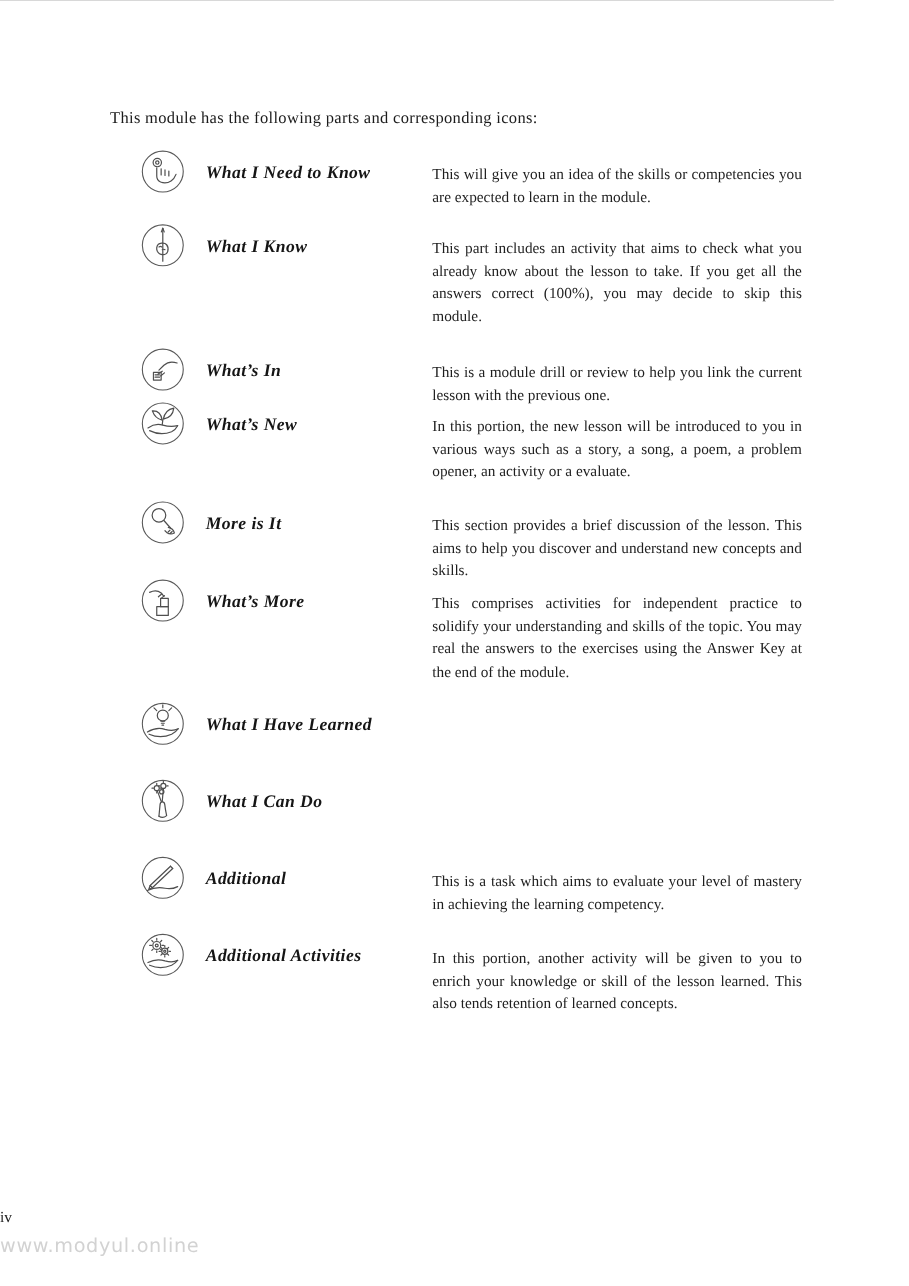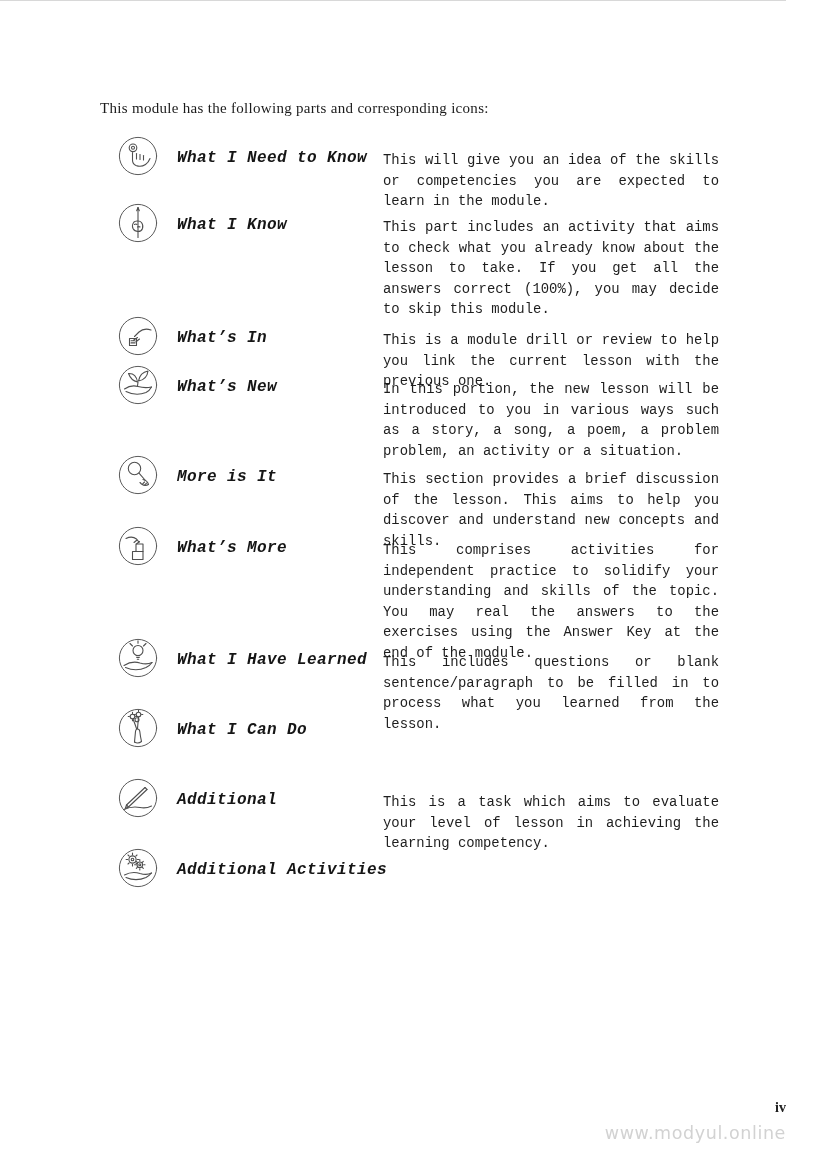--- a/index.html
+++ b/index.html
@@ -4,49 +4,48 @@
 <style>
   html,body{margin:0;padding:0;background:#ffffff;}
   .page{
     position:relative;
     width:758px;height:1169px;
     background:#ffffff;
     font-family:"Liberation Serif",serif;
     color:#1b1b1b;
     overflow:hidden;
     box-shadow:inset 0 1px 0 #d8d8d8;
-    padding-left:28px;
   }
   .intro{
     position:absolute;left:100px;top:100px;
     font-size:15px;letter-spacing:0.3px;
   }
-  .row{position:absolute;left:118px;width:601px;height:40px;font-family:Liberation Mono, monospace;}
+  .row{position:absolute;left:128px;width:601px;height:40px;}
   .icon-wrap{position:absolute;left:0;top:0;width:40px;height:40px;}
   .icon-wrap svg{width:40px;height:40px;display:block;}
   .icon-wrap svg *{stroke:#4f4f4f;stroke-width:1.1;fill:none;stroke-linecap:round;stroke-linejoin:round;}
   .icon-wrap svg .ring{stroke:#5a5a5a;stroke-width:1;}
   .label{
     position:absolute;left:59px;top:13px;
     font-weight:bold;font-style:italic;
     font-size:16px;letter-spacing:0.4px;
     white-space:nowrap;color:#151515;
   }
   .desc{
     position:absolute;left:265px;top:4px;width:336px;
     font-size:13.9px;line-height:20.6px;
     text-align:justify;color:#1e1e1e;margin-top:10px;
   }
   .page-number{
     position:absolute;left:0;right:0;top:1100px;
-    text-align:right;font-size:14px;color:#222;font-weight:bold;
+    text-align:left;font-size:14px;color:#222;
   }
   .watermark{
     position:absolute;left:0;right:0;top:1123px;
-    text-align:right;
+    text-align:left;
     font-family:"DejaVu Sans",sans-serif;
     font-size:17.5px;letter-spacing:0.6px;
     color:#d2d2d2;
   }
 </style>
 </head>
 <body>
 
 <div class="page">
 
@@ -101,21 +100,21 @@
       <svg viewBox="0 0 40 40">
         <circle class="ring" cx="20" cy="20" r="18.6"></circle>
         <path d="M19.5 17 Q13 15.5 10.5 8.5 Q18 8 19.5 17 Z"></path>
         <path d="M20.5 16 Q22 7.5 30 6 Q29 14.5 20.5 16 Z"></path>
         <path d="M20 17 L19.5 21"></path>
         <path d="M6.5 24 Q13 19.5 20 21.5 Q27 23.5 33.5 22"></path>
         <path d="M8 26.5 Q18 31.5 28 27.5 Q31.5 25.8 33.5 22"></path>
       </svg>
     </span>
     <span class="label">What’s New</span>
-    <span class="desc">In this portion, the new lesson will be introduced to you in various ways such as a story, a song, a poem, a problem problem, an activity or a situation.</span>
+    <span class="desc">In this portion, the new lesson will be introduced to you in various ways such as a story, a song, a poem, a problem opener, an activity or a evaluate.</span>
   </div>
 
   <div class="row" style="top:455px">
     <span class="icon-wrap">
       <svg viewBox="0 0 40 40">
         <circle class="ring" cx="20" cy="20" r="18.6"></circle>
         <circle cx="16.5" cy="13.5" r="6.2"></circle>
         <path d="M21 18.2 L27 25"></path>
         <path d="M25 24.5 Q29.5 25.5 30.5 29.5 Q27 31.5 23.5 29 L22 27.5"></path>
         <path d="M26.5 27 L24.7 28.8 M28.5 28.2 L26.8 29.8"></path>
@@ -144,21 +143,20 @@
       <svg viewBox="0 0 40 40">
         <circle class="ring" cx="20" cy="20" r="18.6"></circle>
         <circle cx="20" cy="12.5" r="5"></circle>
         <path d="M18.3 17.6 h3.4 M18.7 19.5 h2.6 M19.3 21.3 h1.4"></path>
         <path d="M12 5.5 L14.5 8 M28 5.5 L25.5 8 M20 2.8 L20 5.3"></path>
         <path d="M6 27.5 Q14 22.5 22 25 Q29 27 34 24.5"></path>
         <path d="M7.5 29.5 Q18 34 28 29.5 Q32 27.5 34 24.5"></path>
       </svg>
     </span>
     <span class="label">What I Have Learned</span>
-    <span class="desc">This includes questions or blank sentence/paragraph to be filled in to process what you learned from the lesson.</span>
   </div>
 
   <div class="row" style="top:708px">
     <span class="icon-wrap">
       <svg viewBox="0 0 40 40">
         <circle class="ring" cx="20" cy="20" r="18.6"></circle>
         <circle cx="14.5" cy="8.5" r="2.3"></circle>
           <circle cx="20.5" cy="6.5" r="2.3"></circle>
           <circle cx="19" cy="11.8" r="2"></circle>
         <path d="M14.5 5.4 v-1.2 M14.5 11.6 v1.2 M11.4 8.5 h-1.2 M17.6 8.5 h1.2"></path>
@@ -175,37 +173,38 @@
     <span class="icon-wrap">
       <svg viewBox="0 0 40 40">
         <circle class="ring" cx="20" cy="20" r="18.6"></circle>
         <path d="M8.5 27 L27 9.5 M10.5 29 L29 11.5"></path>
         <path d="M27 9.5 L29 11.5"></path>
         <path d="M8.5 27 L7.2 30.6 L10.5 29 Z"></path>
         <path d="M6 31.5 Q14 27.8 22 29.5 Q28 30.8 33.5 28"></path>
       </svg>
     </span>
     <span class="label">Additional</span>
-    <span class="desc">This is a task which aims to evaluate your level of lesson in achieving the learning competency.</span>
+    <span class="desc">This is a task which aims to evaluate your level of mastery in achieving the learning competency.</span>
   </div>
 
   <div class="row" style="top:848px">
     <span class="icon-wrap">
       <svg viewBox="0 0 40 40">
         <circle class="ring" cx="20" cy="20" r="18.6"></circle>
         <circle cx="14.5" cy="11.5" r="3.6"></circle>
           <circle cx="14.5" cy="11.5" r="1.3"></circle>
         <path d="M14.5 6.7 v-1.6 M14.5 16.3 v1.6 M9.7 11.5 h-1.6 M19.3 11.5 h1.6 M11.2 8.2 l-1.2 -1.2 M17.8 14.8 l1.2 1.2 M11.2 14.8 l-1.2 1.2 M17.8 8.2 l1.2 -1.2"></path>
         <circle cx="21.8" cy="16.8" r="2.8"></circle>
           <circle cx="21.8" cy="16.8" r="1"></circle>
         <path d="M21.8 12.9 v-1.3 M21.8 20.7 v1.3 M17.9 16.8 h-1.3 M25.7 16.8 h1.3 M19.3 14.3 l-1 -1 M24.3 19.3 l1 1 M19.3 19.3 l-1 1 M24.3 14.3 l1 -1"></path>
         <path d="M6.5 27 Q14 23 22 25.5 Q29 27.5 33.5 25"></path>
         <path d="M8 29.5 Q18 33.8 28 29.5 Q31.5 27.5 33.5 25"></path>
       </svg>
     </span>
     <span class="label">Additional Activities</span>
+    <span class="desc">In this portion, another activity will be given to you to enrich your knowledge or skill of the lesson learned. This also tends retention of learned concepts.</span>
   </div>
 
 
   <div class="page-number">iv</div>
   <div class="watermark">www.modyul.online</div>
 
 </div>
 
 </body></html>

